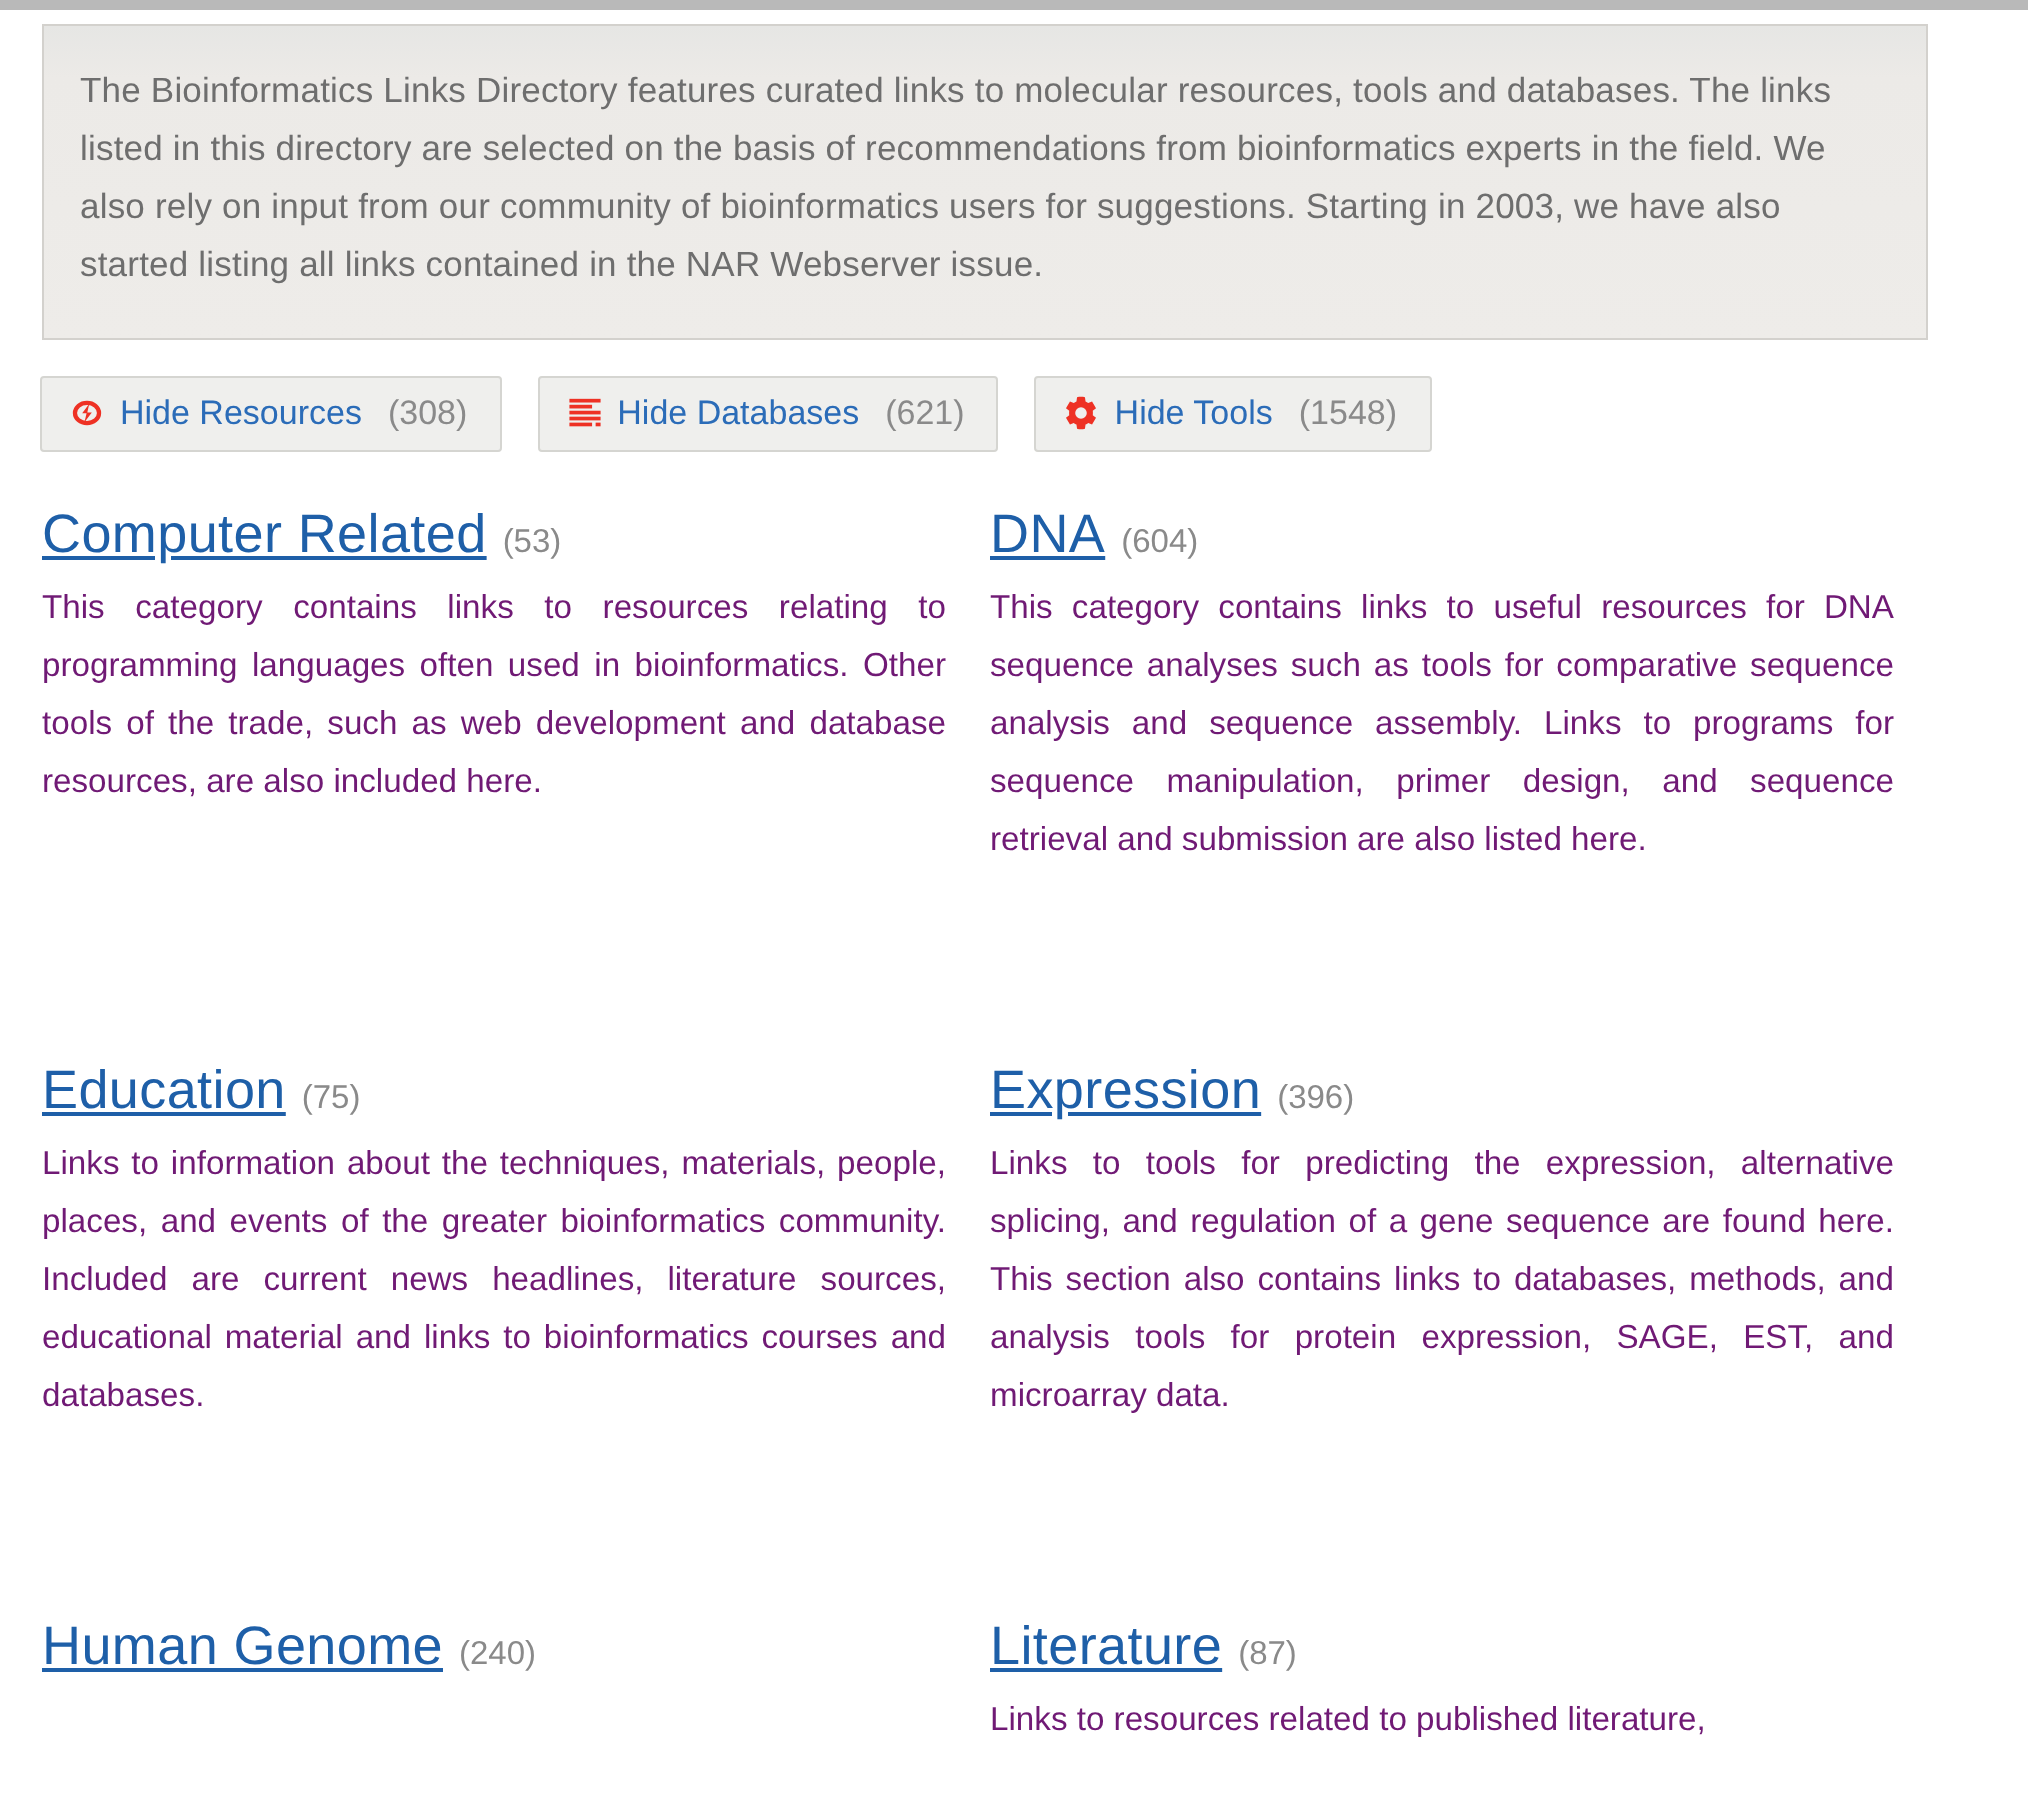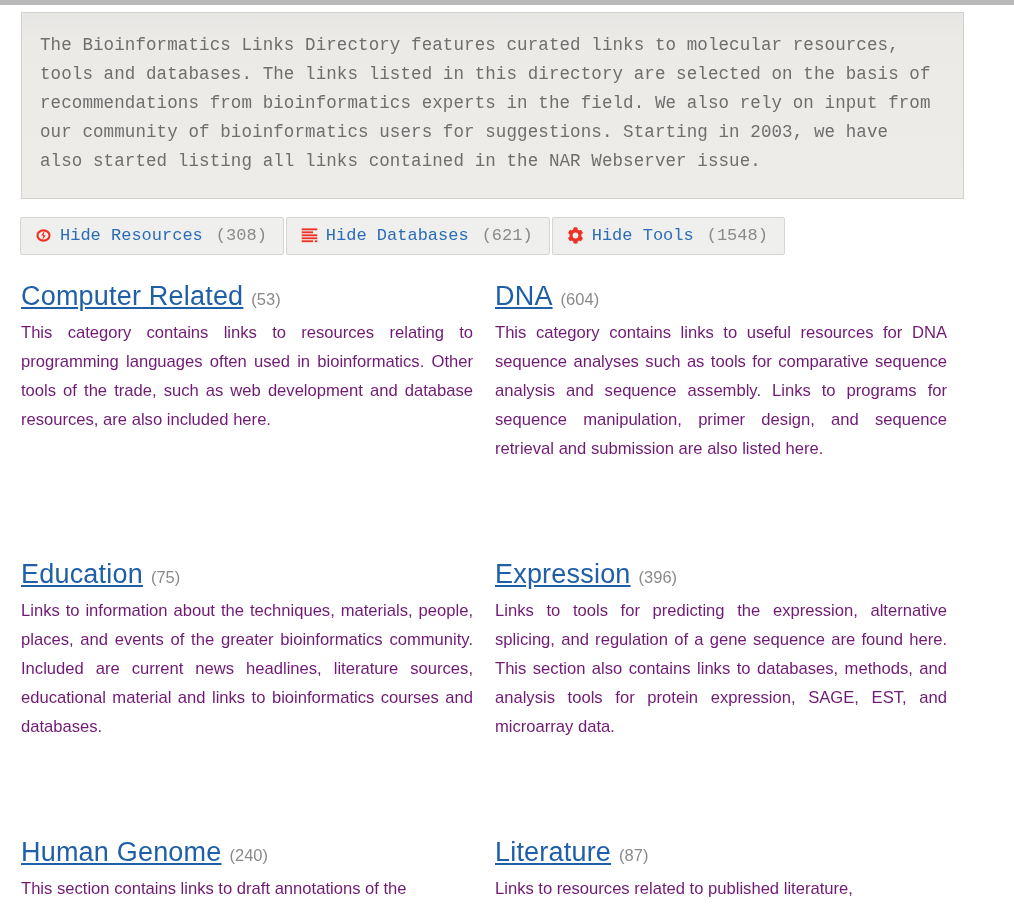--- a/index.html
+++ b/index.html
@@ -30,36 +30,34 @@
     width: 1014px;
   }
 
   
   .intro-box {
     margin: 7px 50px 0 21px;
     background: linear-gradient(to bottom, #e6e6e4 0px, #eceae7 26px, #eeece9 100%);
     border: 1px solid #d3d1cd;
     padding: 18px 22px 22px 18px;
     box-sizing: border-box;
-    font-family: Liberation Mono, monospace;
   }
   .intro-text {
     color: #6e6e6e;
     font-size: 17.5px;
     line-height: 29px;
     margin: 0;
     letter-spacing: 0.1px;
   }
 
   
   .filter-row {
     margin: 18px 0 12px 20px;
     display: flex;
-    gap: 2px;
-    font-family: Liberation Mono, monospace;
+    gap: 18px;
   }
   .filter-btn {
     display: inline-flex;
     align-items: center;
     gap: 8px;
     background: #efefed;
     border: 1px solid #d5d5d1;
     border-radius: 2px;
     padding: 9px 16px 10px 14px;
     font-size: 17px;
@@ -198,21 +196,20 @@
       <div class="cat-head">
         <a class="cat-title" href="#">Expression</a><span class="cat-count">(396)</span>
       </div>
       <p class="cat-desc">Links to tools for predicting the expression, alternative splicing, and regulation of a gene sequence are found here. This section also contains links to databases, methods, and analysis tools for protein expression, SAGE, EST, and microarray data.</p>
     </div>
 
     <div class="cat-cell">
       <div class="cat-head">
         <a class="cat-title" href="#">Human Genome</a><span class="cat-count">(240)</span>
       </div>
-      <p class="cat-desc">This section contains links to draft annotations of the</p>
     </div>
 
     <div class="cat-cell">
       <div class="cat-head">
         <a class="cat-title" href="#">Literature</a><span class="cat-count">(87)</span>
       </div>
       <p class="cat-desc">Links to resources related to published literature,</p>
     </div>
 
   </div>

